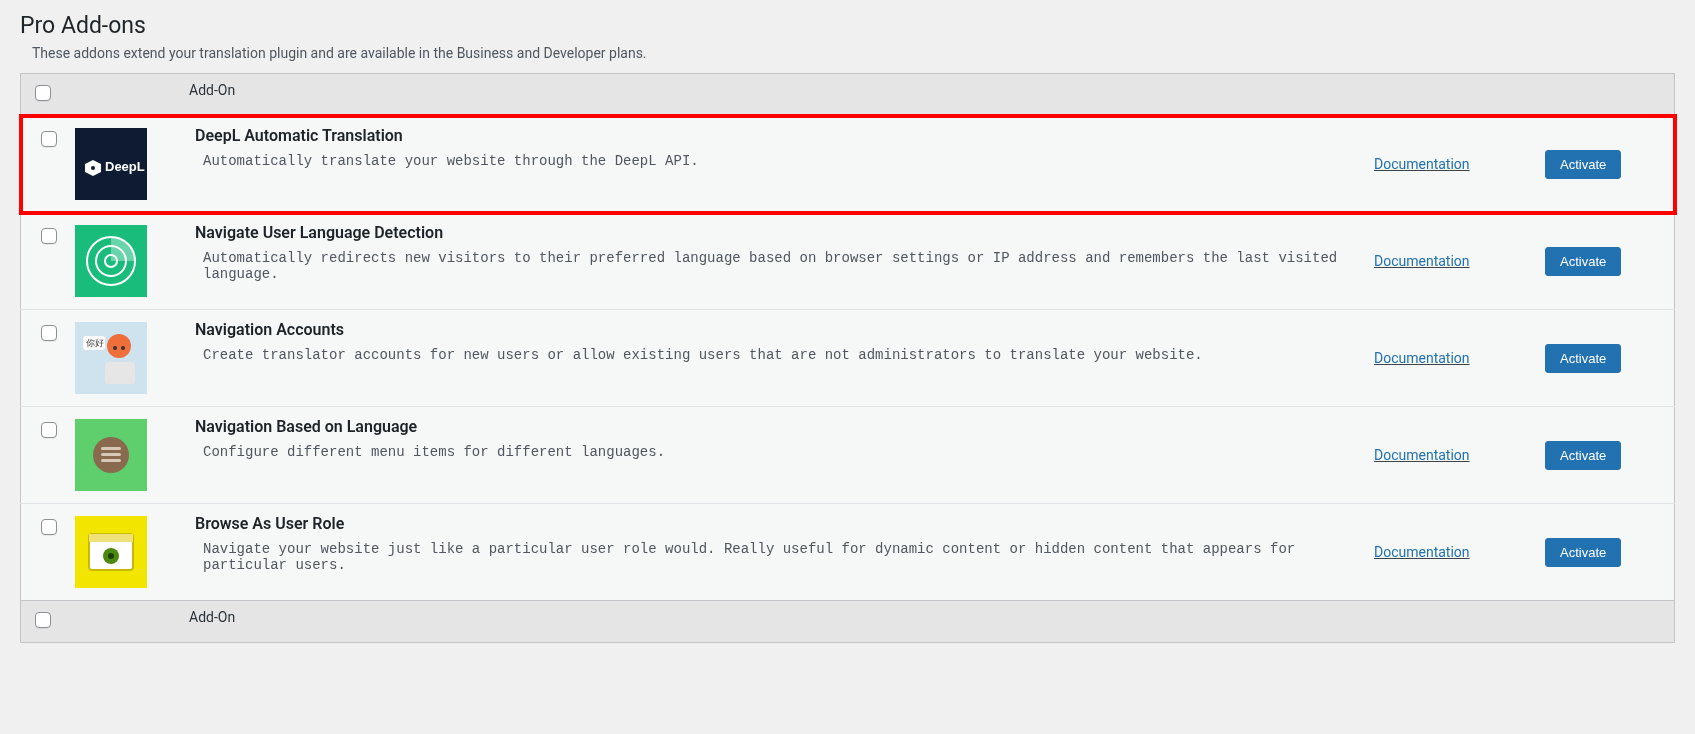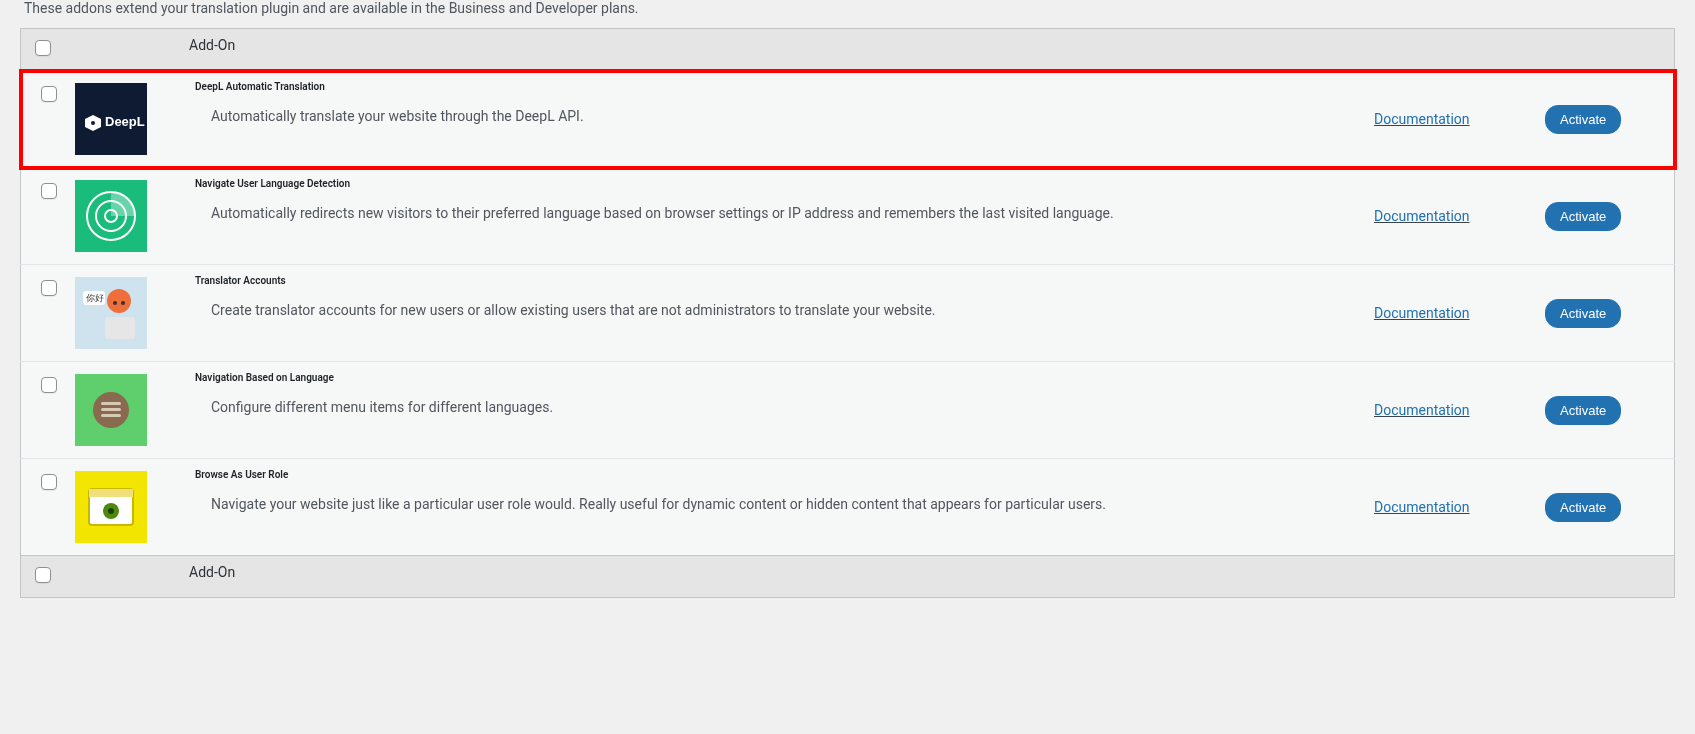--- a/index.html
+++ b/index.html
@@ -16,21 +16,21 @@
     width: 1695px;
   }
   h2.section-title {
     font-size: 23px;
     font-weight: 400;
     color: #1d2327;
     margin: 12px 0 6px 0;
   }
   .section-desc {
     color: #50575e;
-    margin: 0 0 12px 4px;
+    margin: 0 0 12px 12px;
   }
   table.addons {
     width: 100%;
     border-collapse: collapse;
     background: #fff;
     border: 1px solid #c3c4c7;
   }
   table.addons thead th,
   table.addons tfoot th {
     text-align: left;
@@ -75,45 +75,46 @@
   table.addons tbody tr {
     background: #f6f7f7;
   }
   table.addons tbody tr + tr td {
     border-top: 1px solid #e2e4e7;
   }
   .addon-title {
     font-weight: 600;
     color: #1d2327;
     margin: 0 0 2px 0;
-    font-size: 10px;
+    font-size: 16px;
   }
   .addon-desc {
     color: #50575e;
-    margin: 16px;
+    margin: 8px;
+    font-family: Liberation Mono, monospace;
   }
   .icon-box {
     width: 72px;
     height: 72px;
     border-radius: 2px;
     display: flex;
     align-items: center;
     justify-content: center;
     color: #fff;
     font-size: 12px;
   }
   a.doc-link {
     color: #2271b1;
     text-decoration: none;
   }
   .btn-activate {
     background: #2271b1;
     color: #fff;
     border: 1px solid #2271b1;
-    border-radius: 13px;
+    border-radius: 3px;
     padding: 6px 14px;
     font-size: 13px;
     cursor: pointer;
   }
   input[type=checkbox] {
     width: 16px;
     height: 16px;
     border: 1px solid #8c8f94;
     border-radius: 4px;
     appearance: none;
@@ -128,20 +129,21 @@
   tr.highlight {
     outline: 4px solid #ff0000;
     outline-offset: -2px;
     position: relative;
   }
 </style>
 </head>
 <body>
 
 <div class="wrap">
+  <h2 class="section-title">Pro Add-ons</h2>
   <p class="section-desc">These addons extend your translation plugin and are available in the Business and Developer plans.</p>
 
   <table class="addons">
     <thead>
       <tr>
         <th class="col-cb">
           <input type="checkbox" style="">
         </th>
         <th class="col-icon"></th>
         <th class="col-addon">Add-On</th>
@@ -200,21 +202,21 @@
                 <circle cx="44" cy="24" r="12" fill="#ef6f3b"></circle>
                 <rect x="30" y="40" width="30" height="22" rx="3" fill="#e6e6e6"></rect>
                 <circle cx="40" cy="26" r="2" fill="#3b2f2f"></circle>
                 <circle cx="48" cy="26" r="2" fill="#3b2f2f"></circle>
                 <rect x="8" y="14" width="22" height="14" rx="3" fill="#fff"></rect>
                 <text x="11" y="24" font-size="9" fill="#333">你好</text>
               </svg>
             </div>
           </td>
           <td class="col-addon">
-            <p class="addon-title">Translator Accounts</p>
+            <p class="addon-title">Navigation Accounts</p>
             <p class="addon-desc">Create translator accounts for new users or allow existing users that are not administrators to translate your website.</p>
           </td>
           <td class="col-doc"><a class="doc-link" href="#">Documentation</a></td>
           <td class="col-action"><button class="btn-activate">Activate</button></td>
         </tr>
         <tr>
           <td class="col-cb"><input type="checkbox" style=""></td>
           <td class="col-icon">
             <div class="icon-box" style="background: rgb(95, 207, 110);">
               <svg viewBox="0 0 72 72" width="72" height="72">

